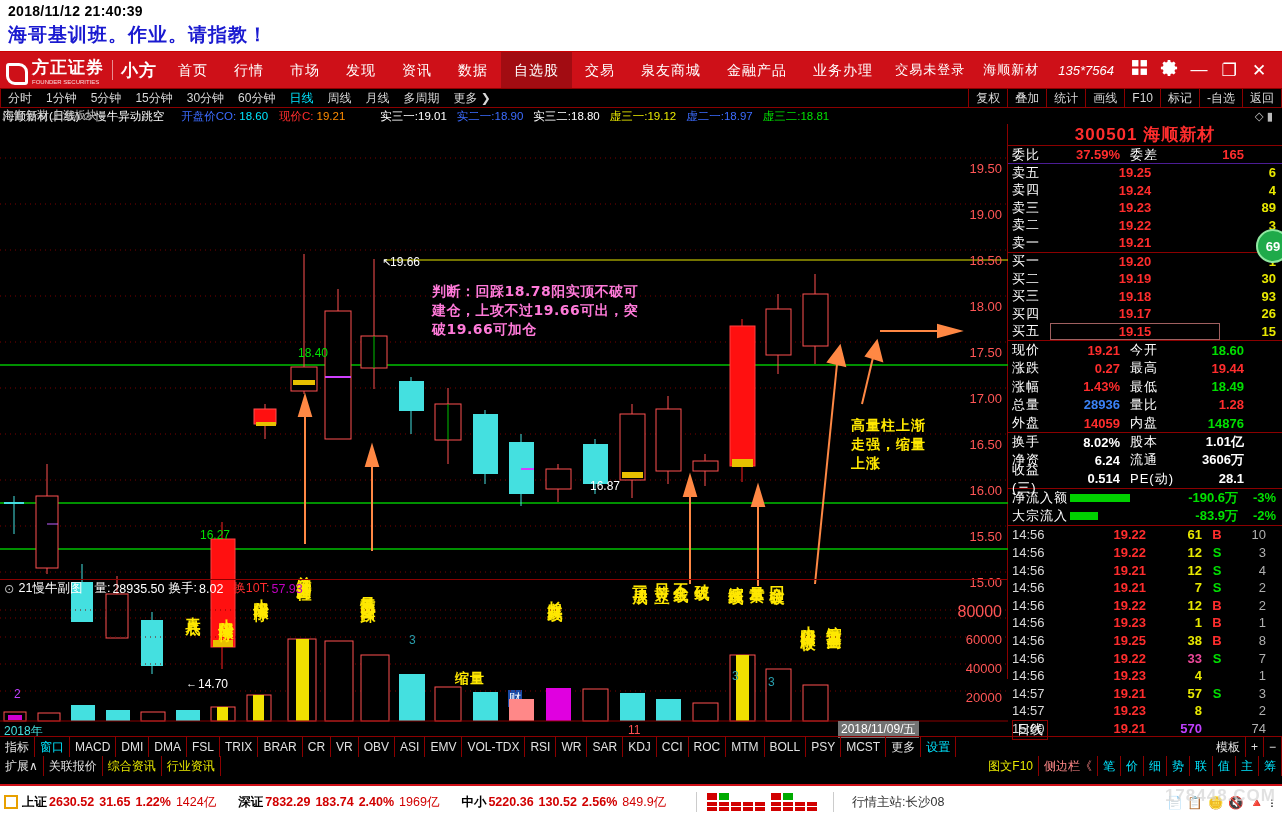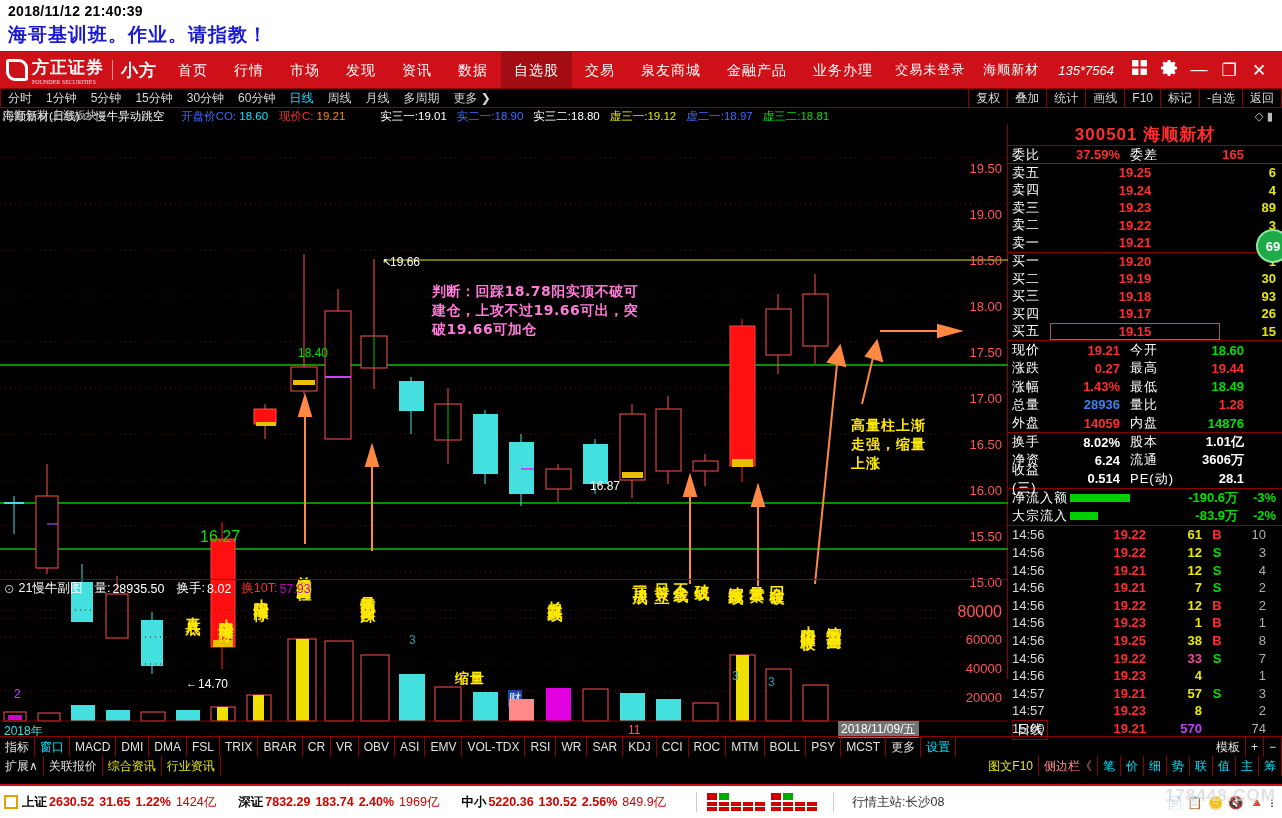--- a/index.html
+++ b/index.html
@@ -7,21 +7,21 @@
   body { font-family:"Liberation Sans","DejaVu Sans",sans-serif; font-size:12px; }
 
   
   #topbar { height:52px; background:#fff; border-bottom:1px solid #c00; padding:2px 8px 0 8px; }
   #topbar .date { color:#000; font-weight:bold; font-size:14px; line-height:18px; letter-spacing:.3px; }
   #topbar .slogan { color:#1a1ad0; font-weight:bold; font-size:19px; line-height:30px; letter-spacing:1px; }
 
   
   #nav { height:36px; background:#ce1018; display:flex; align-items:center; color:#fff;
          position:relative; }
-  #nav .logo { display:flex; align-items:center; padding-left:6px;font-family:Liberation Serif, serif; }
+  #nav .logo { display:flex; align-items:flex-end; padding-left:6px; }
   #nav .logo .mark { width:22px; height:22px; border:3px solid #fff; border-radius:3px 9px 3px 9px; margin-right:4px;}
   #nav .logo .brand { font-size:17px; font-weight:bold; letter-spacing:1px; }
   #nav .logo .brandsub { font-size:6px; letter-spacing:0px; display:block; font-weight:normal; opacity:.85;}
   #nav .sep { width:1px; height:20px; background:#ffffff88; margin:0 8px; }
   #nav .xf { font-size:17px; font-weight:bold; letter-spacing:1px; margin-right:8px;}
   #nav .items { display:flex; align-items:center; height:36px; }
   #nav .item { font-size:14px; padding:0 13px; height:36px; line-height:36px; cursor:pointer; letter-spacing:1px;}
   #nav .item.active { background:#a20c12; }
   #nav .right { margin-left:auto; display:flex; align-items:center; padding-right:8px; }
   #nav .right .txt { font-size:13px; padding:0 9px; letter-spacing:1px;}
@@ -321,21 +321,21 @@
       </g>
 
       <g stroke="#ffffff" stroke-width="1" fill="none">
           <polyline points="208,562 198,562"></polyline>
         </g>
     </svg>
 
     <div style="position:absolute;left:390px;top:131px;color:#fff;font-size:12px;">19.66</div>
     <div style="position:absolute;left:382px;top:132px;color:#fff;font-size:11px;">↖</div>
     <div style="position:absolute;left:298px;top:222px;color:#00e000;font-size:12px;">18.40</div>
-    <div style="position:absolute;left:200px;top:404px;color:#00e000;font-size:16px;">16.27</div>
+    <div style="position:absolute;left:200px;top:404px;color:#00e000;font-size:12px;">16.27</div>
     <div style="position:absolute;left:590px;top:355px;color:#fff;font-size:12px;">16.87</div>
     <div style="position:absolute;left:198px;top:553px;color:#fff;font-size:12px;">14.70</div>
     <div style="position:absolute;left:186px;top:553px;color:#fff;font-size:11px;">←</div>
 
     <div class="htext" style="left:432px;top:158px;">判断：回踩18.78阳实顶不破可</div>
     <div class="htext" style="left:432px;top:177px;">建仓，上攻不过19.66可出，突</div>
     <div class="htext" style="left:432px;top:196px;">破19.66可加仓</div>
 
     <div class="ytext" style="left:851px;top:292px;">高量柱上渐</div>
     <div class="ytext" style="left:851px;top:311px;">走强，缩量</div>
@@ -596,21 +596,21 @@
         </div>
       </div>
   </div>
 </div>
 
 <div id="subhdr">
   <span style="color:#bbb;padding:0 4px;">⊙</span>
   <span style="color:#fff;">21慢牛副图</span>
   <span style="color:#fff;margin-left:12px;">量:</span>
   <span style="color:#fff;margin-left:2px;">28935.50</span>
-  <span style="color:#fff;margin-left:12px;">换手:</span>
+  <span style="color:#fff;margin-left:4px;">换手:</span>
   <span style="color:#fff;margin-left:2px;">8.02</span>
   <span style="color:#ff2d2d;margin-left:10px;">换10T:</span>
   <span style="color:#c000c0;margin-left:2px;">57.93</span>
 </div>
 
 <div style="position:absolute;left:0;top:597px;width:1008px;height:139px;">
   <svg width="1008" height="139">
     <g stroke="#7a0000" stroke-width="1" stroke-dasharray="1,4">
       <line x1="0" y1="13" x2="1008" y2="13"></line>
       <line x1="0" y1="40" x2="1008" y2="40"></line>

